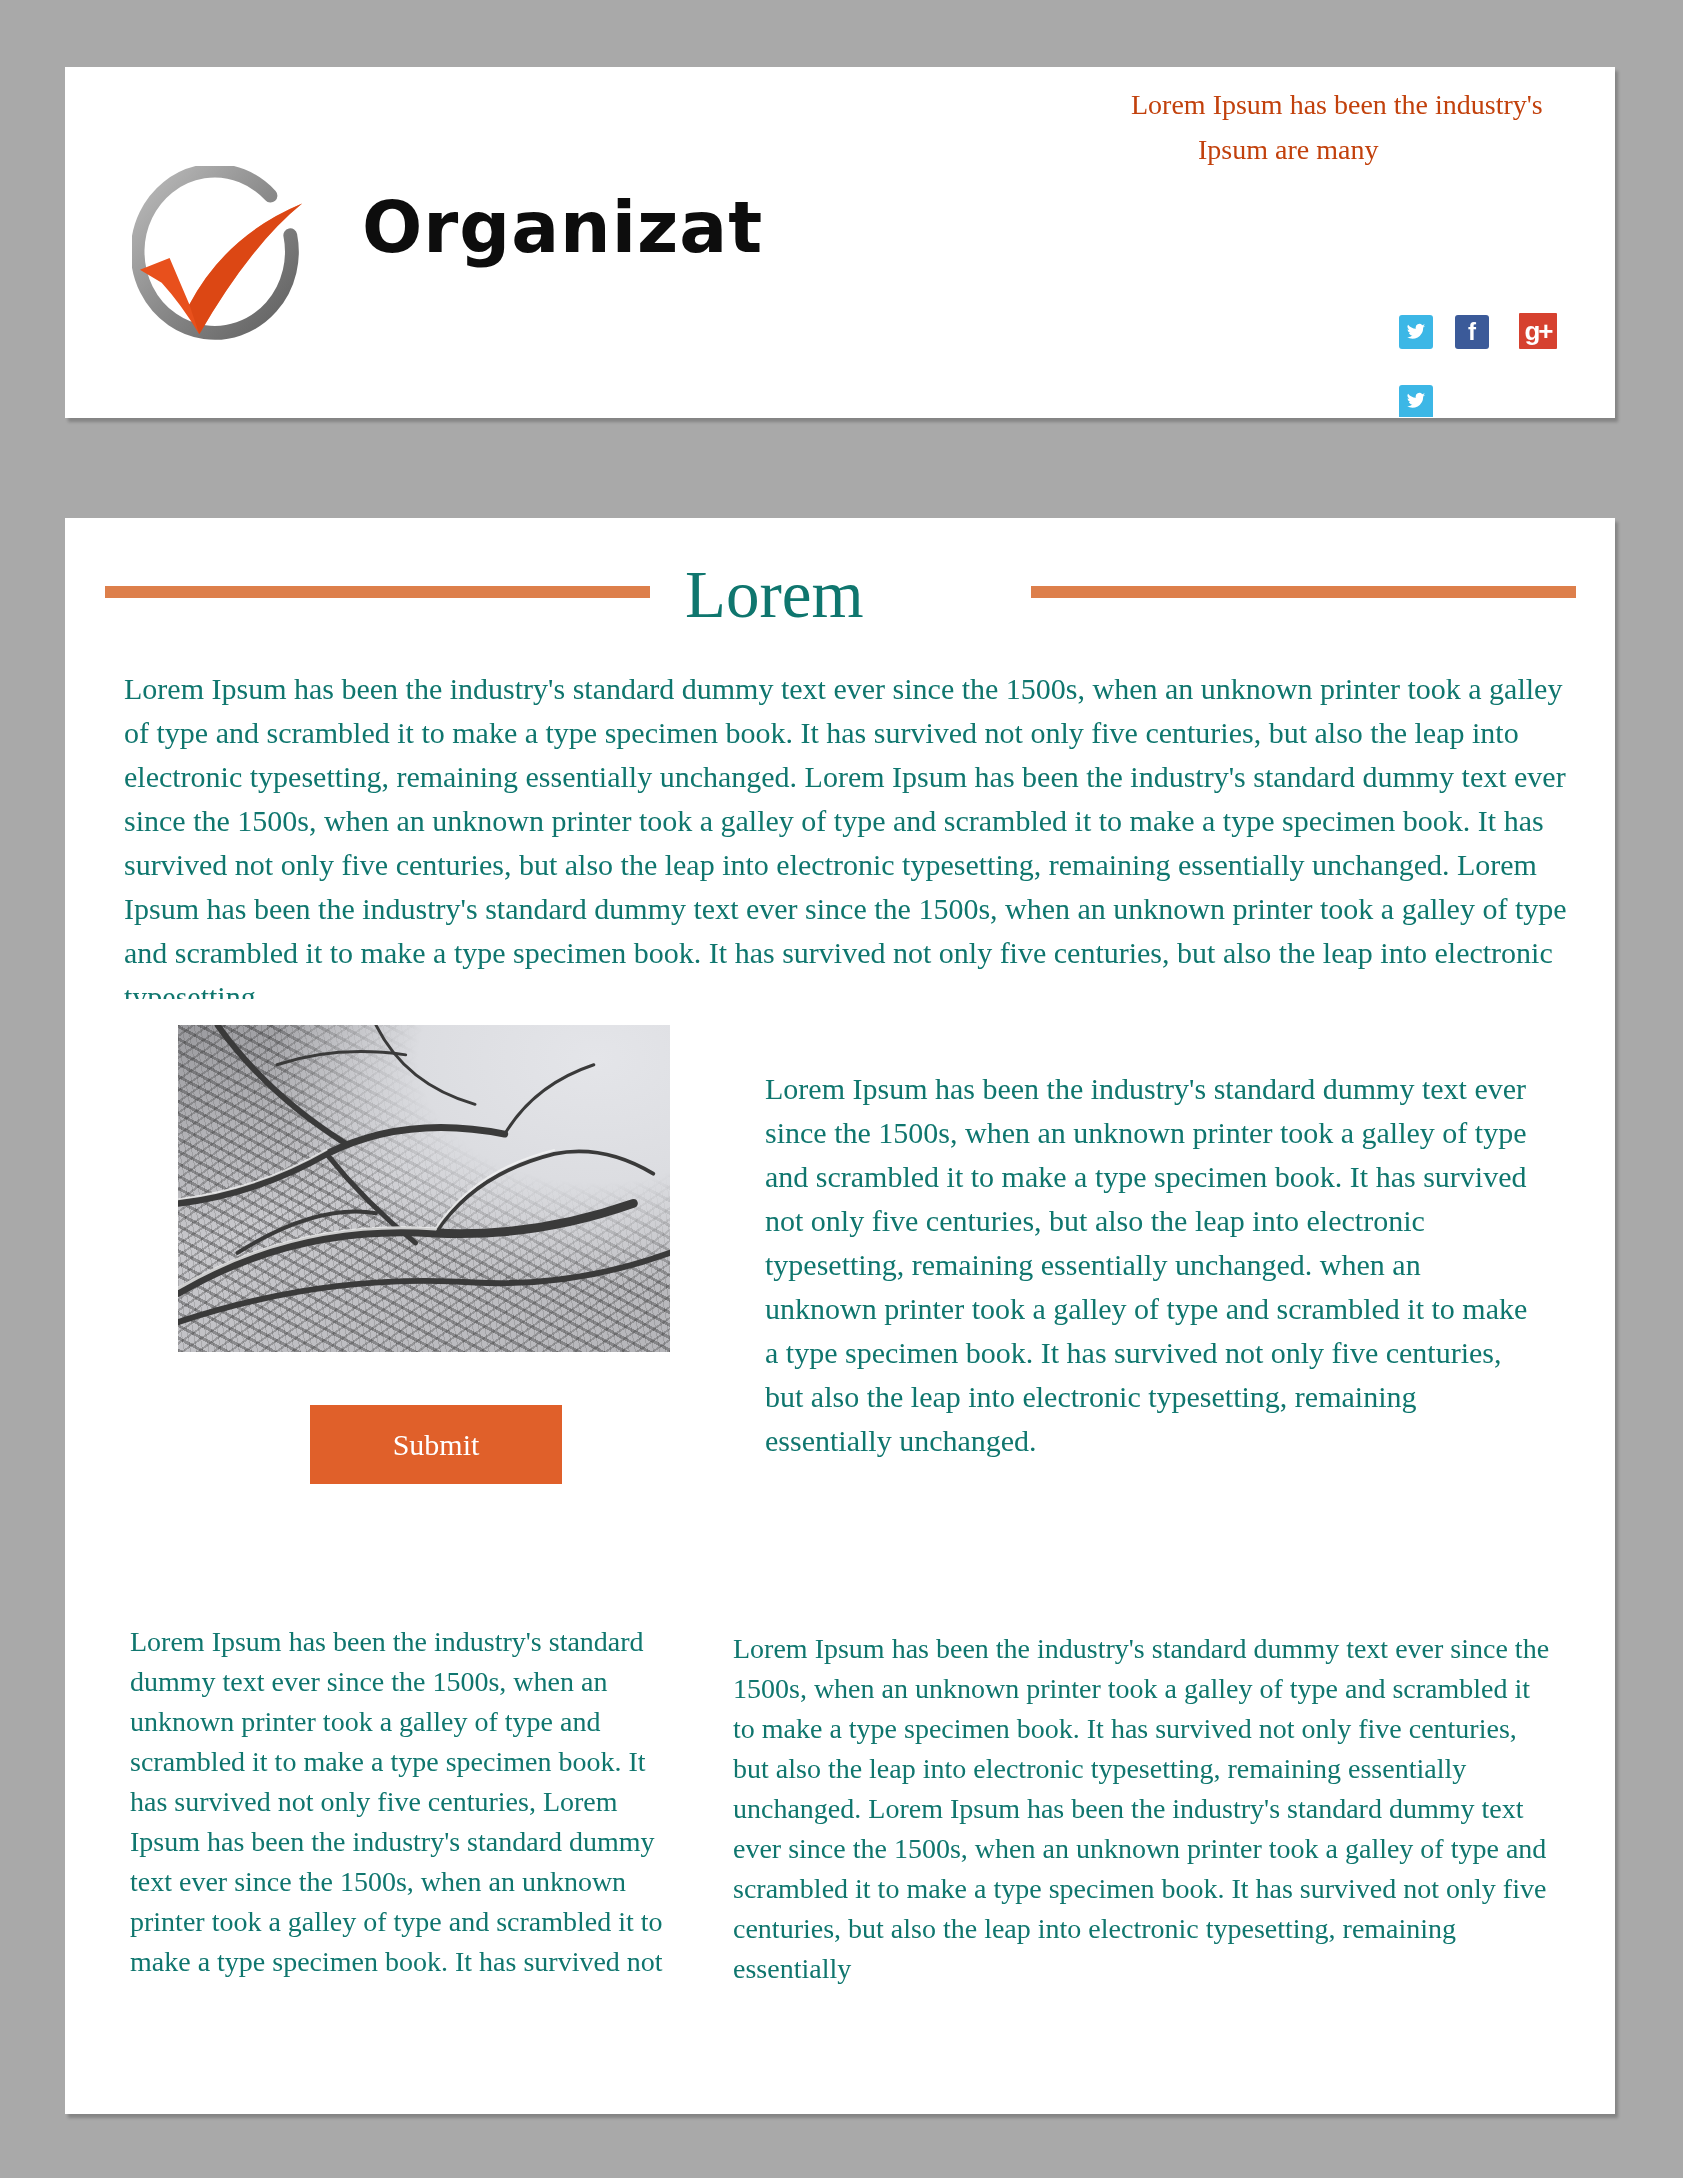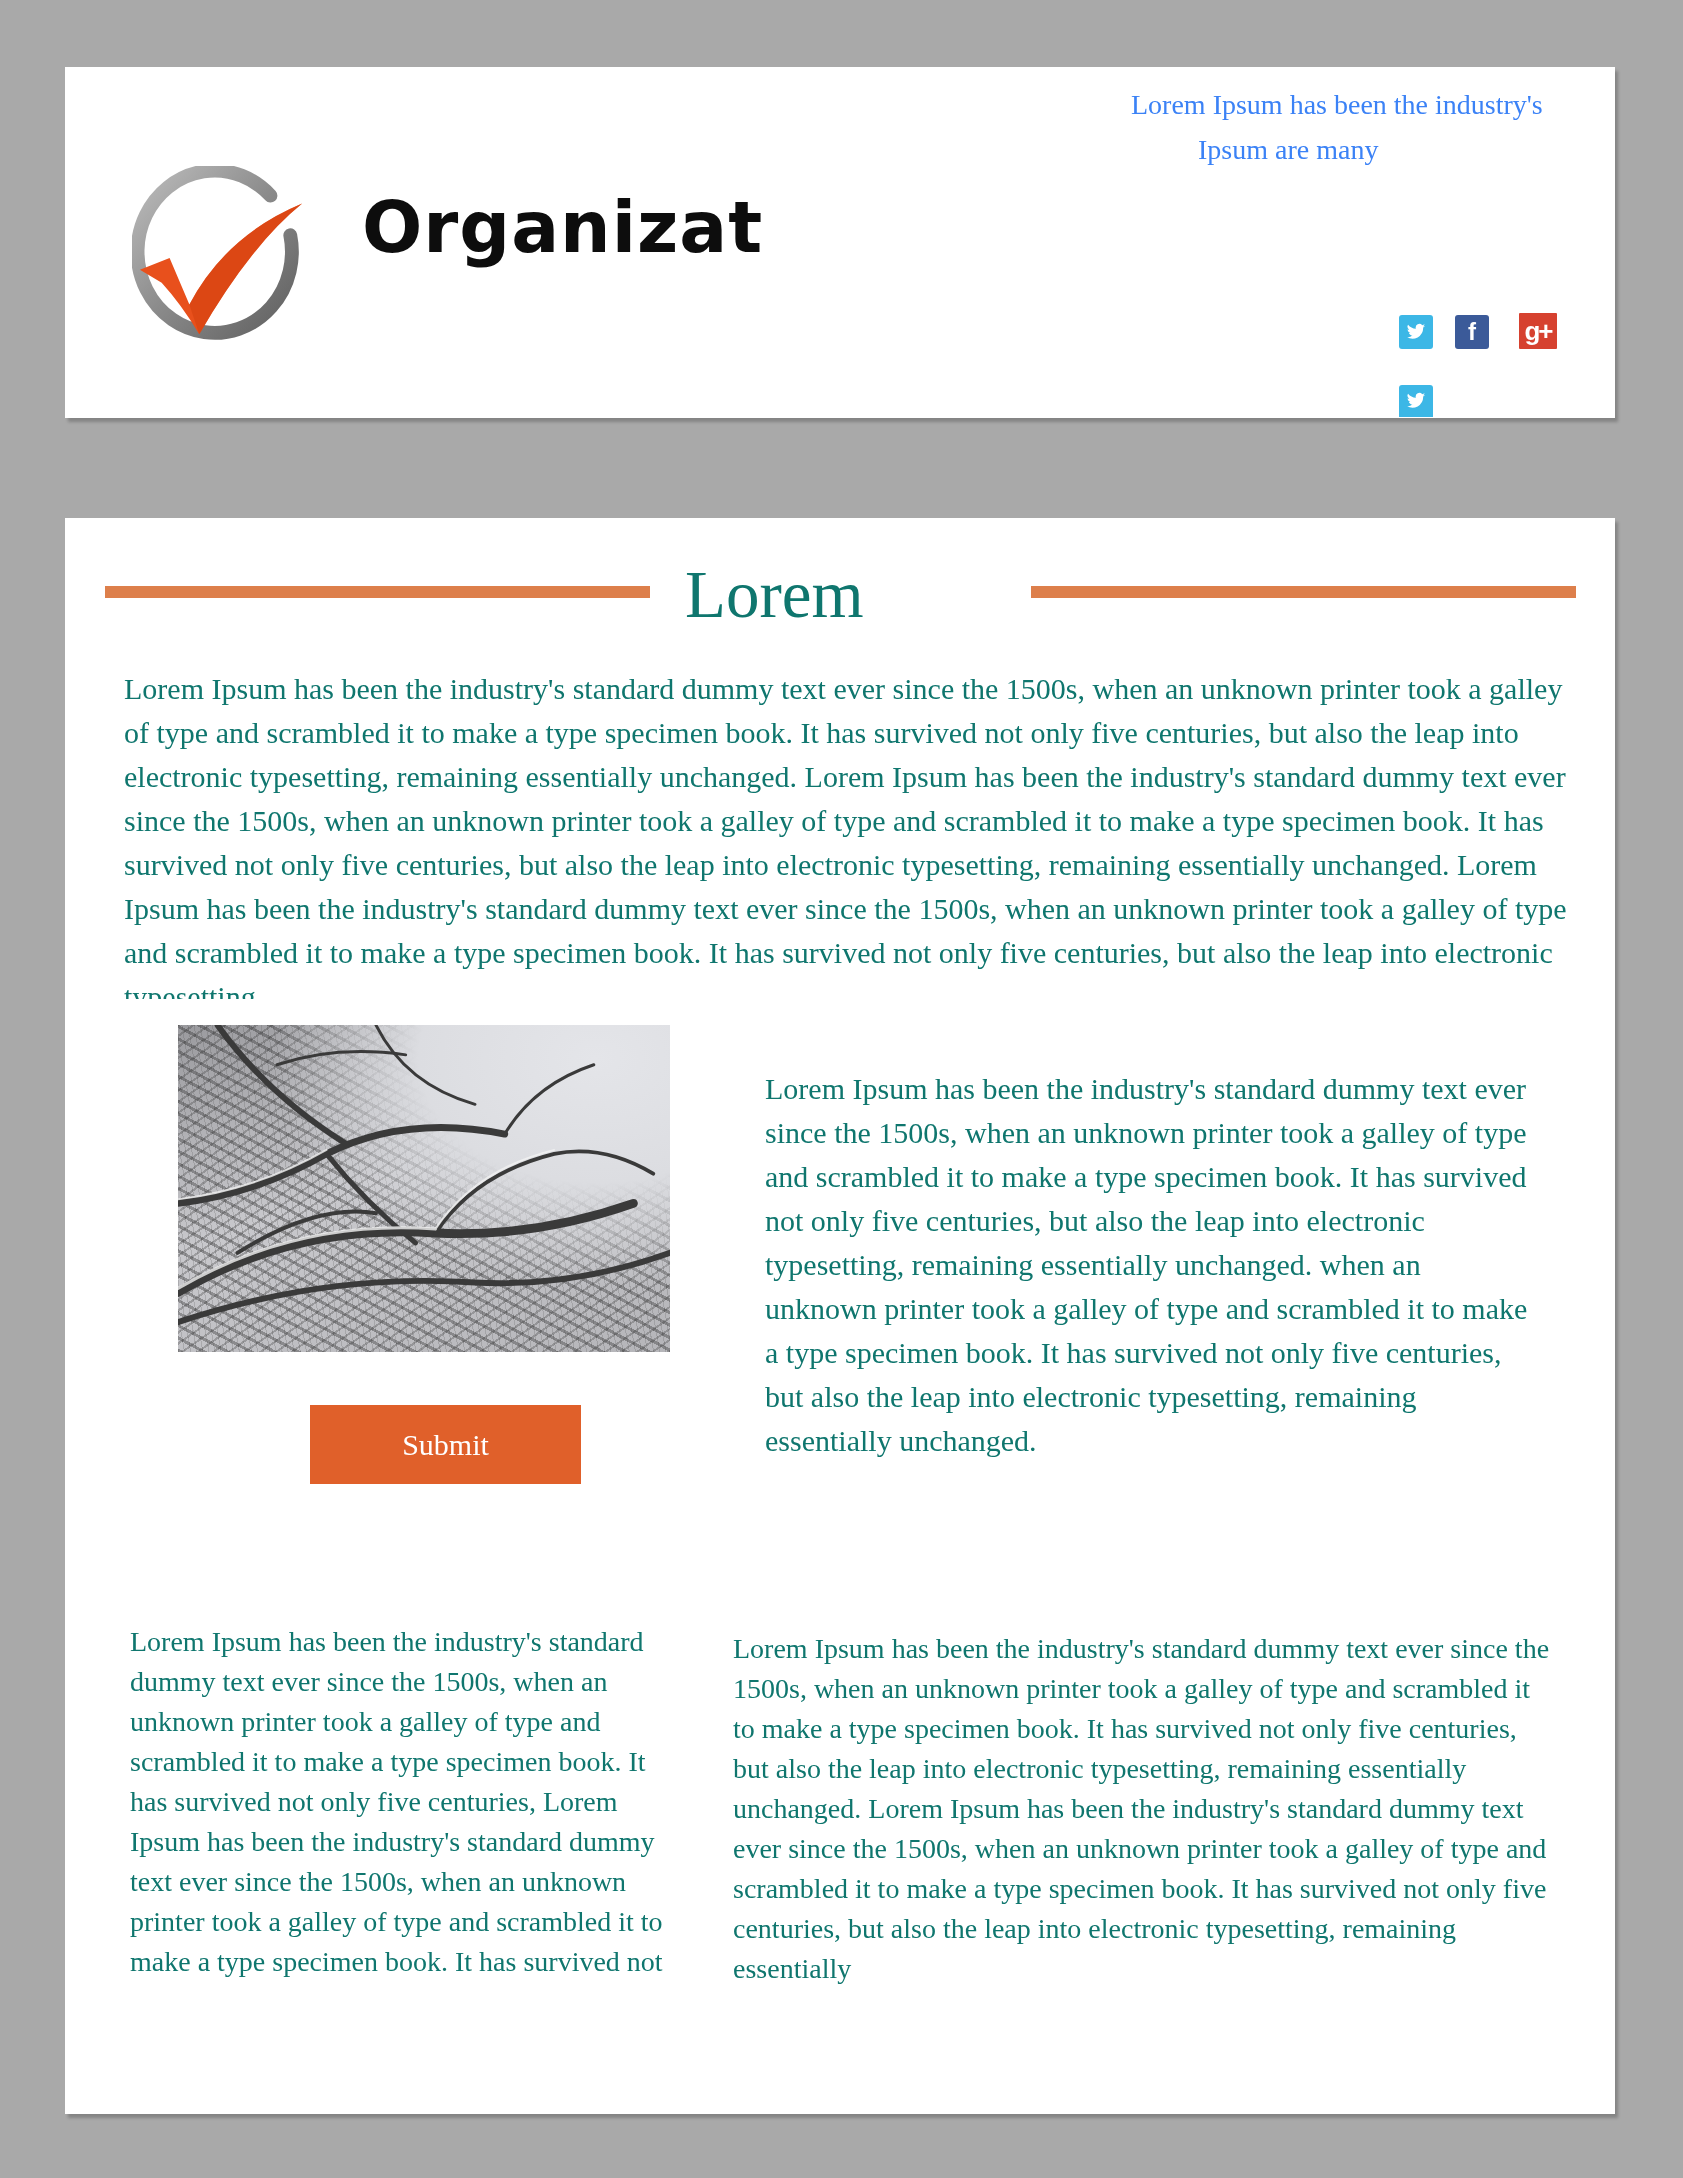--- a/index.html
+++ b/index.html
@@ -17,21 +17,21 @@
   
   .logo { position: absolute; left: 67px; top: 99px; width: 184px; height: 184px; }
   .org-name {
     position: absolute; left: 297px; top: 119px; font-family: "DejaVu Sans", sans-serif;
     font-weight: bold; font-size: 71px; letter-spacing: 1px; color: #0d0d0d; white-space: nowrap; text-align: right;
   }
   .newsletter-title {
     position: absolute; left: 305px; top: 226px; font-size: 75px; color: #111; white-space: nowrap;
   }
   .tagline {
-    position: absolute; top: 22px; font-size: 28px; white-space: nowrap; color: #3b82f6;
+    position: absolute; top: 22px; font-size: 28px; white-space: nowrap; color: #c2410c;
   }
   .tagline.l1 { left: 1066px; }
   .tagline.l2 { left: 1133px; top: 67px; }
   .social {
     position: absolute; width: 34px; height: 34px; border-radius: 3px; display: flex;
     align-items: center; justify-content: center; color: #fff; font-family: "Liberation Sans", sans-serif;
   }
   .social.tw { background: #3cb7e6; }
   .social.fb { background: #3b5a99; font-weight: bold; font-size: 24px; }
   .social.gp { background: #d6412f; font-size: 26px; font-weight: bold; width: 38px; height: 36px; border-radius: 1px; letter-spacing: -2px; }
@@ -58,21 +58,21 @@
     position: absolute; left: 113px; top: 507px; width: 492px; height: 327px;
     background:
       radial-gradient(ellipse at 85% 10%, #e4e5e9 0%, #dcdde1 30%, rgba(220,221,225,0) 55%),
       repeating-linear-gradient(28deg, rgba(40,40,40,0.35) 0 3px, rgba(255,255,255,0) 3px 11px),
       repeating-linear-gradient(-35deg, rgba(60,60,60,0.3) 0 2px, rgba(255,255,255,0) 2px 9px),
       repeating-linear-gradient(80deg, rgba(80,80,80,0.22) 0 1px, rgba(255,255,255,0) 1px 6px),
       linear-gradient(160deg, #9a9a9e 0%, #c8c8cc 45%, #b5b5b9 100%);
     overflow: hidden;
   }
   .submit-btn {
-    position: absolute; left: 245px; top: 887px; width: 271px; height: 79px; background: #e0602a;
+    position: absolute; left: 245px; top: 887px; width: 252px; height: 79px; background: #e0602a;
     color: #fff; border: none; font-family: "Liberation Serif", serif; font-size: 30px;
     display: flex; align-items: center; justify-content: center; cursor: pointer;
   }
 </style>
 </head>
 <body>
 
 <div class="card" id="header-card">
   <div class="logo">
     <svg width="184" height="184" viewBox="0 0 186 186">

